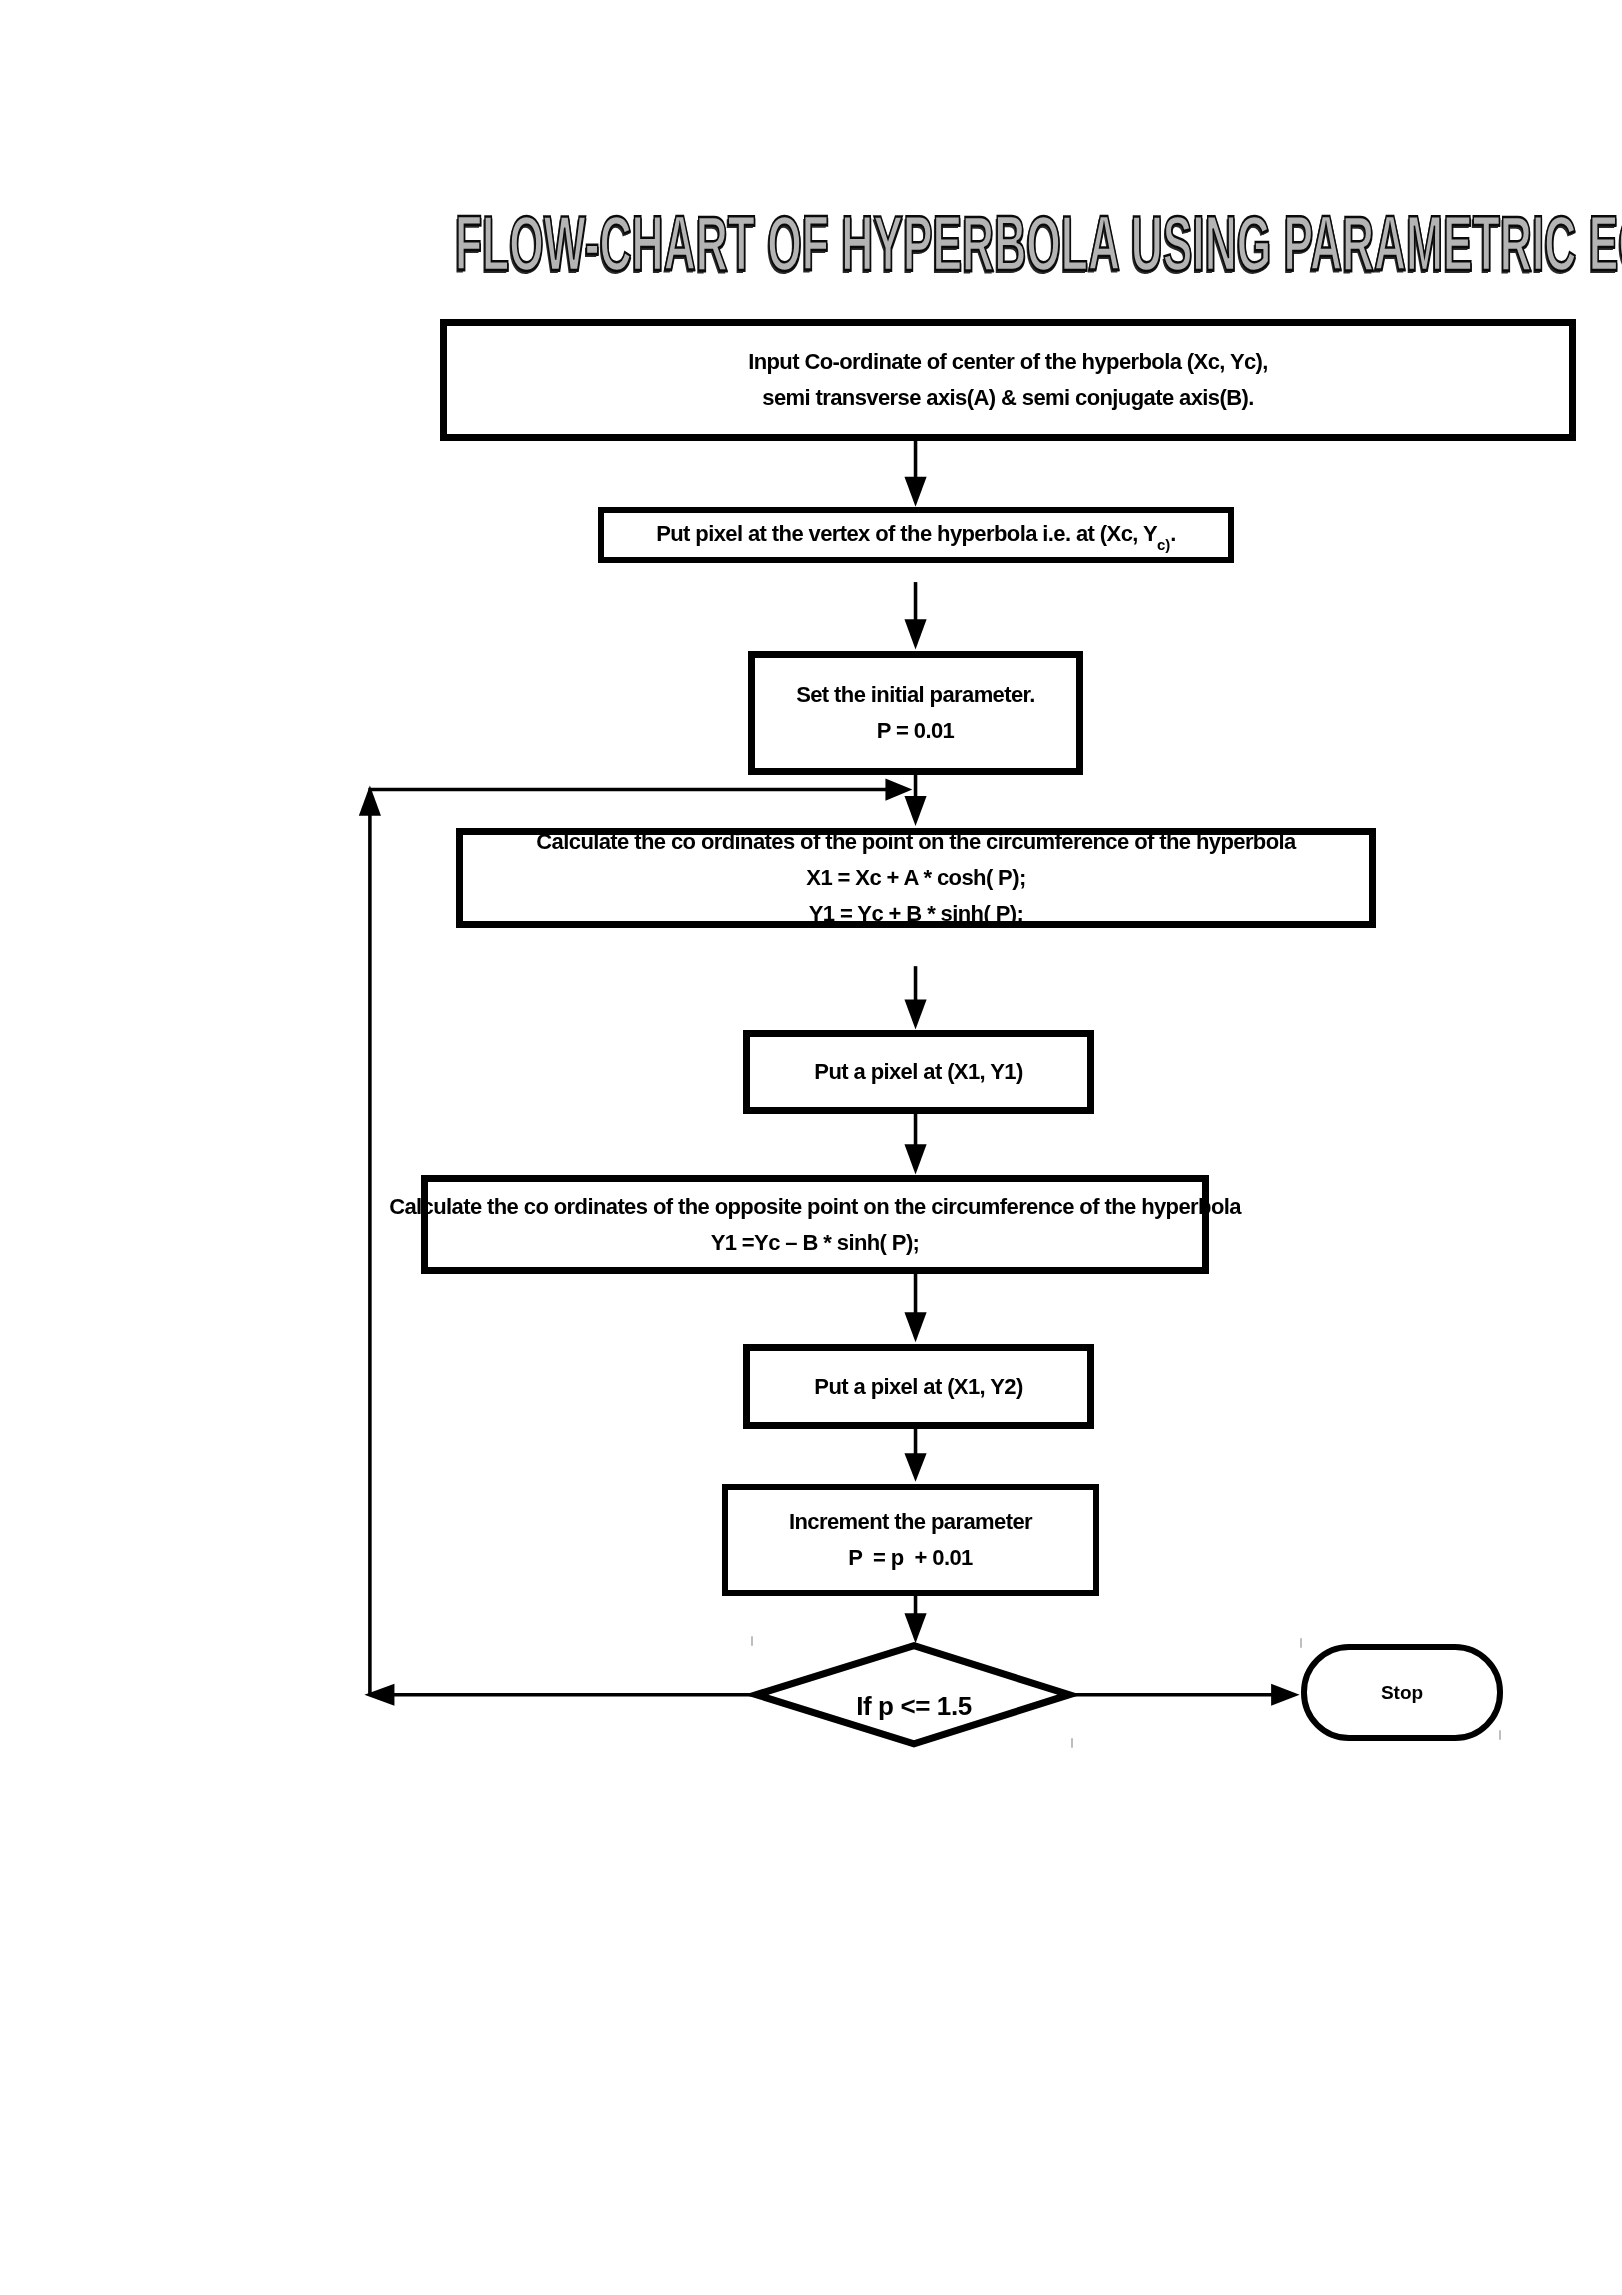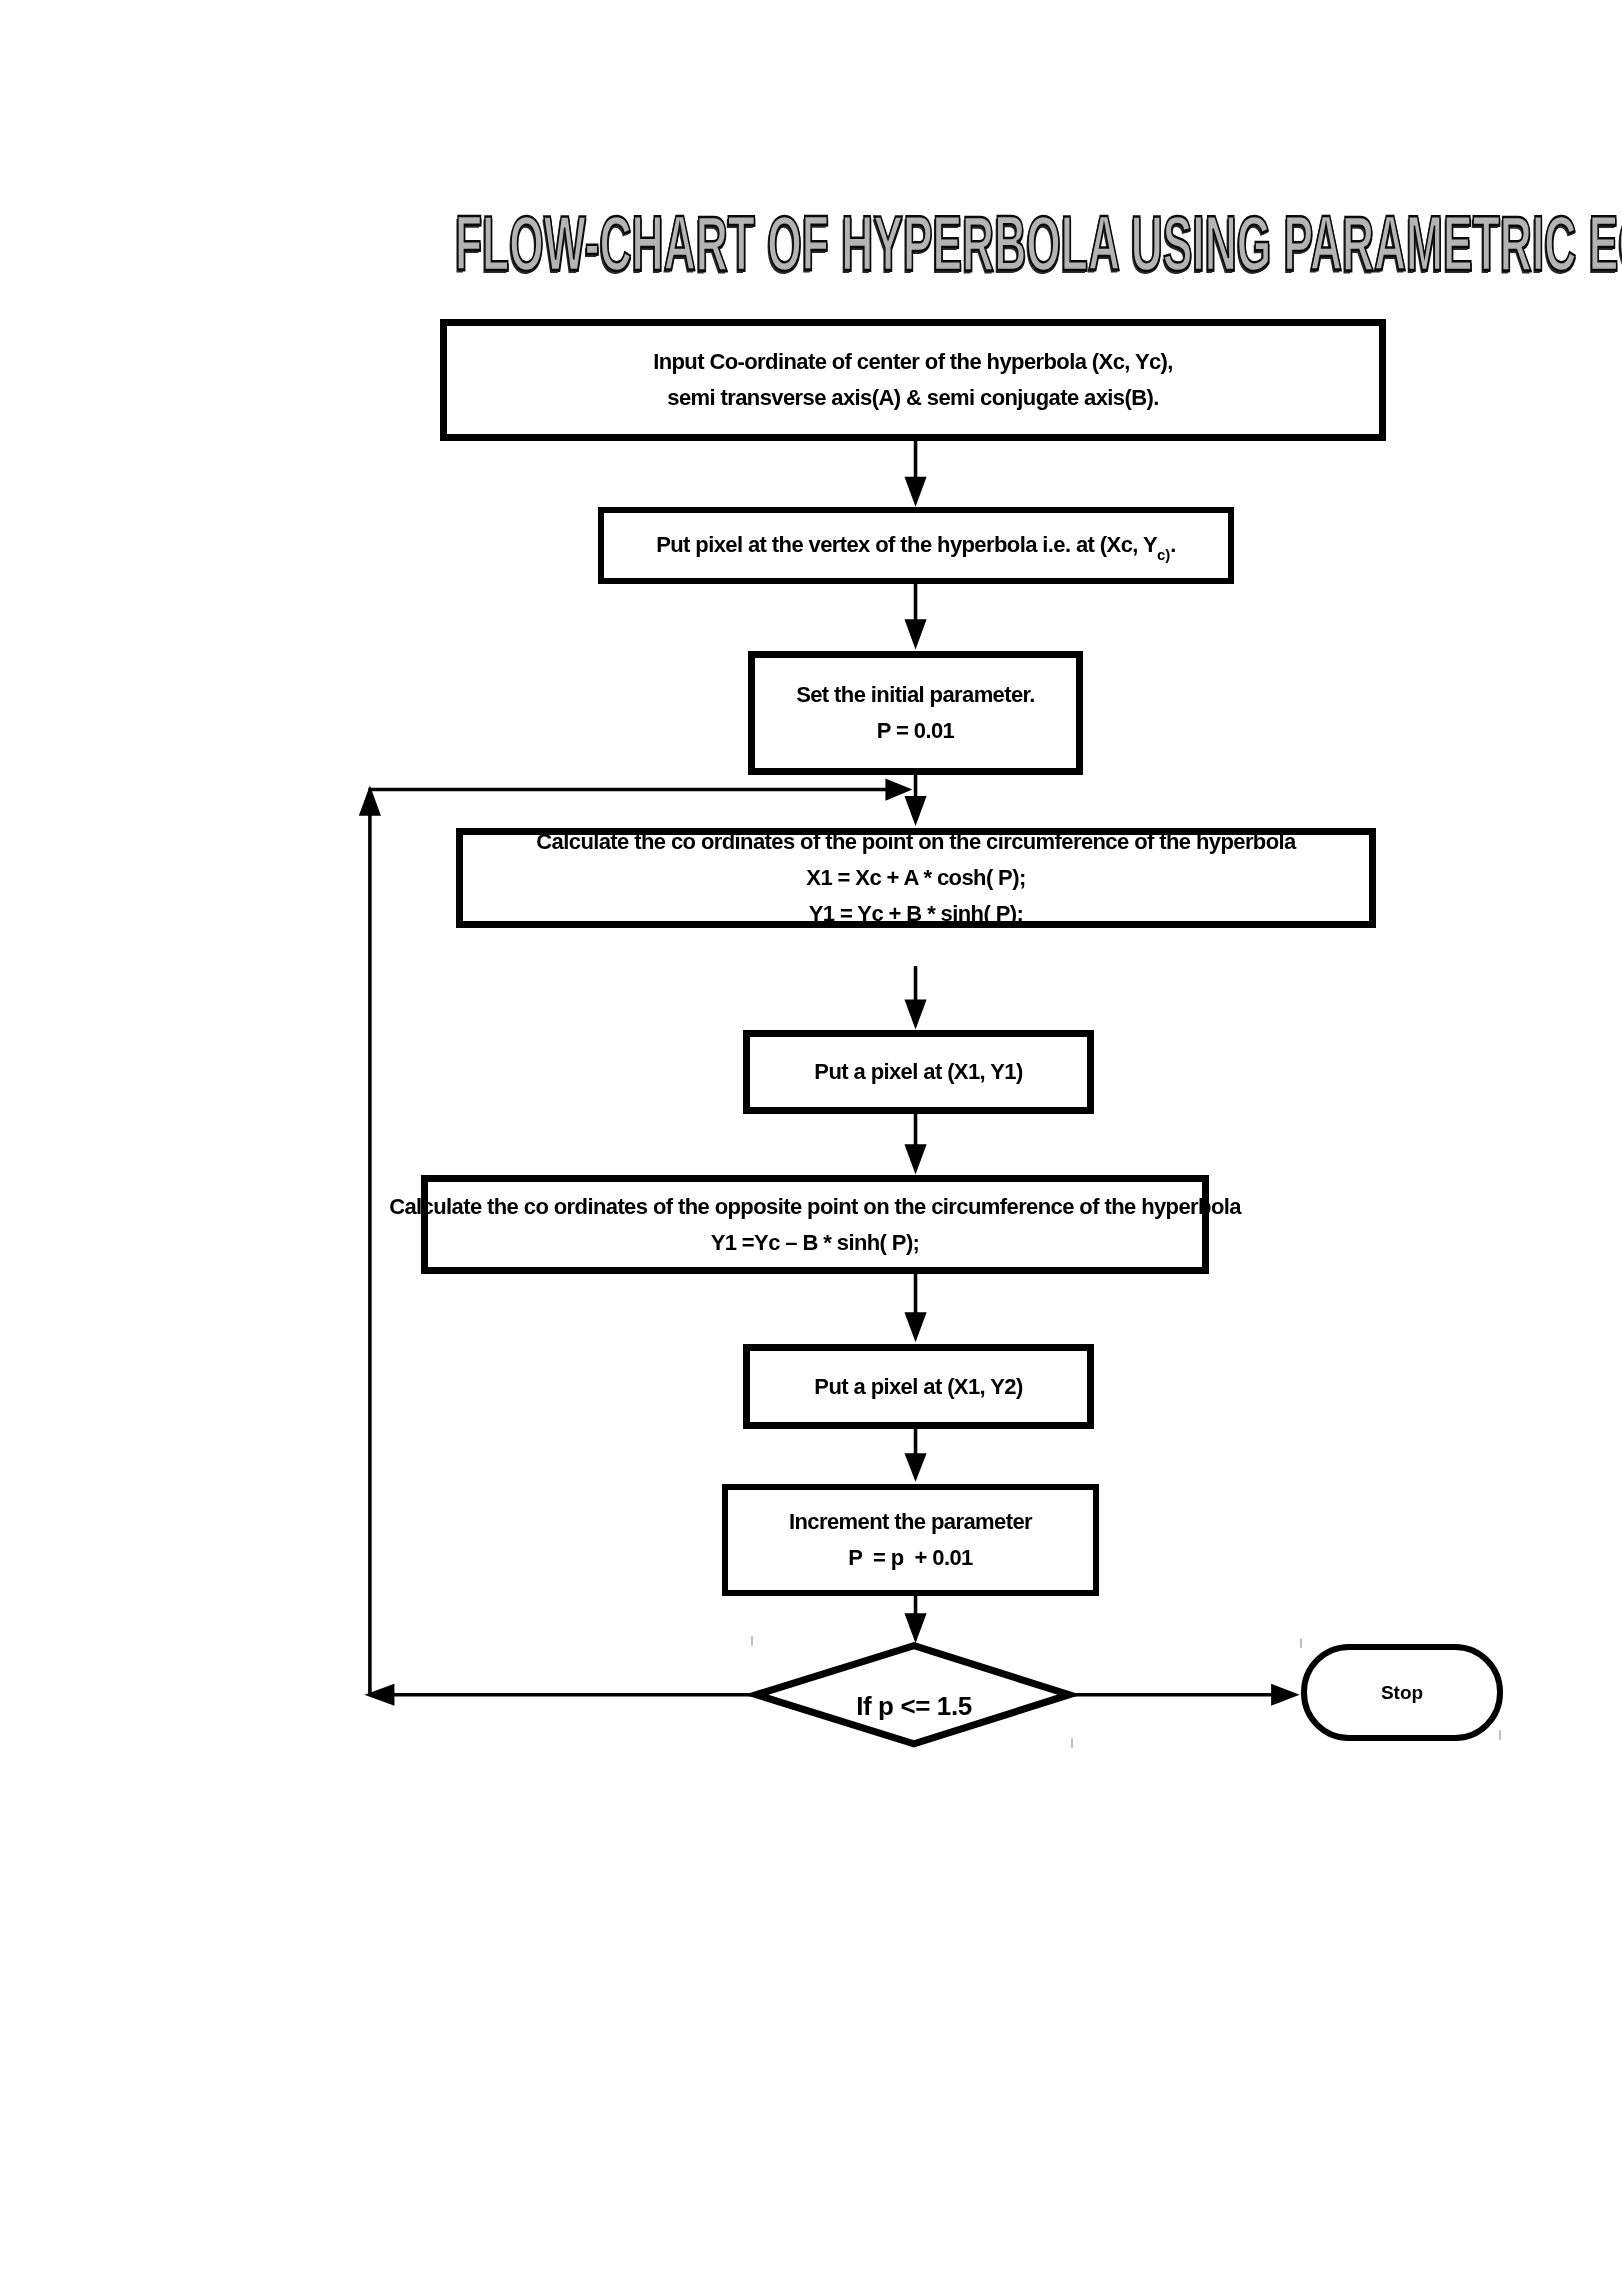--- a/index.html
+++ b/index.html
@@ -60,26 +60,26 @@
       <polygon points="1142,1835 1170,1835 1156,1871"></polygon>
       <polygon points="1142,2037 1170,2037 1156,2075"></polygon>
       <polygon points="1605,2126 1605,2154 1641,2140"></polygon>
       <polygon points="498,2126 498,2154 460,2140"></polygon>
       <polygon points="453,1030 481,1030 467,992"></polygon>
       <polygon points="1118,983 1118,1011 1152,997"></polygon>
     </g>
     <polygon points="1154,2078 1350,2140 1154,2202 955,2140" fill="#fff" stroke="#000" stroke-width="9"></polygon>
   </svg>
 
-  <div class="fbox" style="left:440px;top:319px;width:946px;height:122px;">
+  <div class="fbox" style="left:440px;top:319px;width:1136px;height:122px;">
     <span class="fline">Input Co-ordinate of center of the hyperbola (Xc, Yc),</span>
     <span class="fline">semi transverse axis(A) &amp; semi conjugate axis(B).</span>
   </div>
 
-  <div class="fbox" style="left:598px;top:507px;width:636px;height:77px;border-width:6.3px;">
+  <div class="fbox" style="left:598px;top:507px;width:636px;height:56px;border-width:6.3px;">
     <span class="fline"><span>Put pixel at the vertex of the hyperbola i.e. at (Xc, Y</span><span class="sub">c)</span><span>.</span></span>
   </div>
 
   <div class="fbox" style="left:748px;top:651px;width:335px;height:124px;">
     <span class="fline">Set the initial parameter.</span>
     <span class="fline">P = 0.01</span>
   </div>
 
   <div class="fbox" style="left:456px;top:828px;width:920px;height:100px;">
     <span class="fline">Calculate the co ordinates of the point on the circumference of the hyperbola</span>

